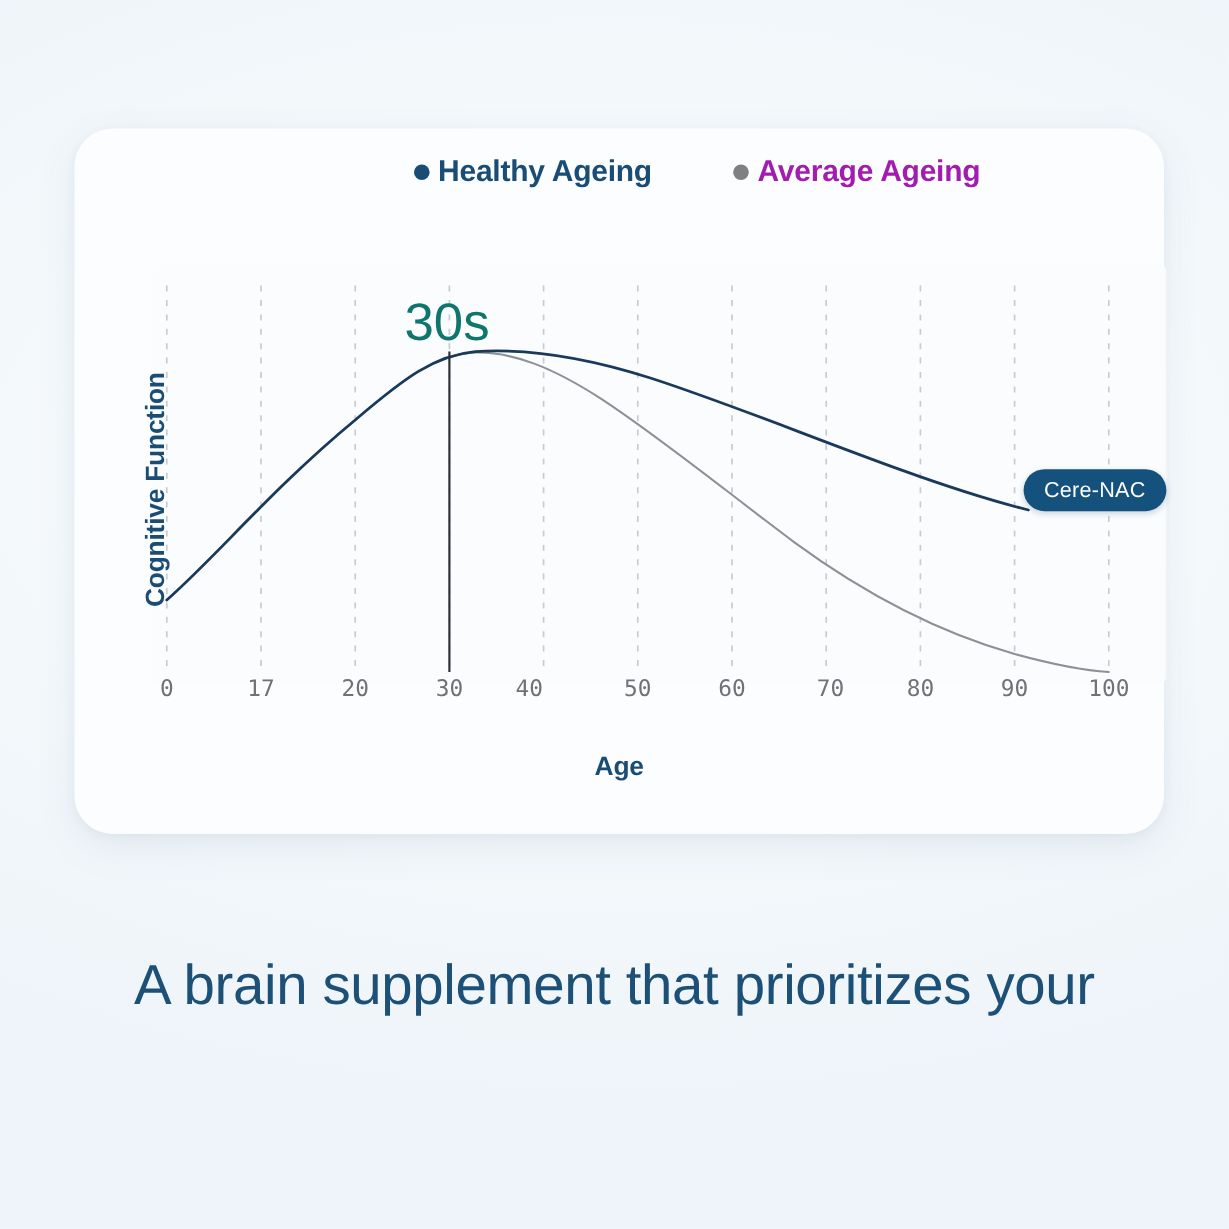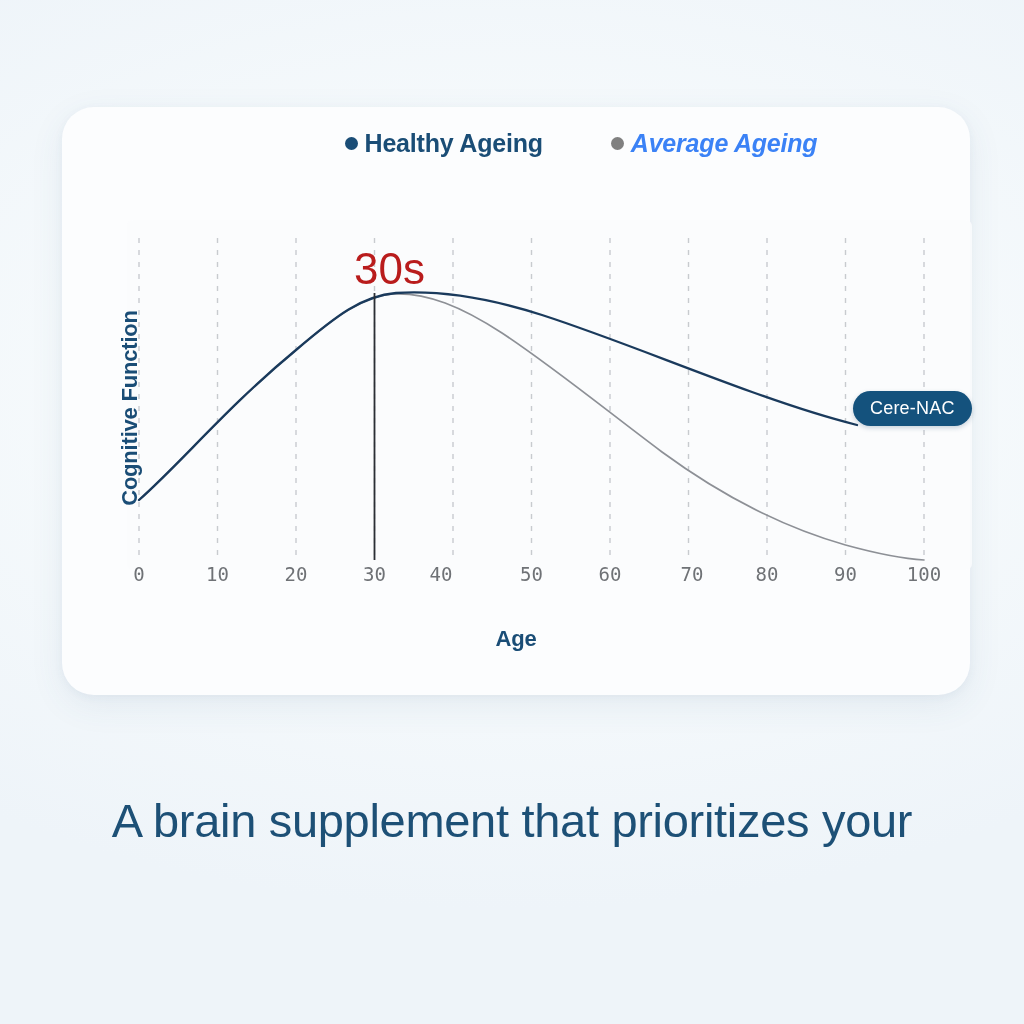--- a/index.html
+++ b/index.html
@@ -40,21 +40,21 @@
     padding-left:130px;
   }
   .legend-item { display:flex; align-items:center; gap:7px; }
   .legend-dot  { width:13px; height:13px; border-radius:50%; display:block; }
   .legend-dot.healthy { background:#1a4d76; }
   .legend-dot.average { background:#808080; }
   .legend-label {
     font-size:25px; font-weight:700; letter-spacing:-.2px; line-height:1;
   }
   .legend-label.healthy { color:#1a4d76; }
-  .legend-label.average { color:#3b82f6;font-style:italic; }
+  .legend-label.average { color:#a21caf; }
 
   
   #plot-panel {
     position:absolute;
     left:65px; top:113px;
     width:845px; height:350px;
     background:rgba(250,252,253,.85);
     border-radius:6px;
   }
 
@@ -62,24 +62,24 @@
   #plot-svg {
     position:absolute;
     left:0; top:0;
     width:908px; height:588px;
     overflow:visible;
   }
 
   
   #annotation-30s {
     position:absolute;
-    left:292px; top:137px;
+    left:275px; top:137px;
     font-size:44px;
     font-weight:400;
-    color:#b91c1c;
+    color:#0f766e;
     letter-spacing:0px;
     white-space:nowrap;
     text-align:right;
   }
 
   
   #y-axis-label {
     position:absolute;
     left:-47px; top:288px;
     width:230px;
@@ -206,21 +206,21 @@
   </svg>
 
   <div id="annotation-30s">30s</div>
 
   <div id="cere-nac-badge">Cere-NAC</div>
 
   <div id="y-axis-label">Cognitive Function</div>
 
   <div id="x-tick-labels">
     <span class="x-tick" style="left:77px">0</span>
-    <span class="x-tick" style="left:155.5px">10</span>
+    <span class="x-tick" style="left:155.5px">17</span>
     <span class="x-tick" style="left:234px">20</span>
     <span class="x-tick" style="left:312.5px">30</span>
     <span class="x-tick" style="left:379px">40</span>
     <span class="x-tick" style="left:469.5px">50</span>
     <span class="x-tick" style="left:548px">60</span>
     <span class="x-tick" style="left:630px">70</span>
     <span class="x-tick" style="left:705px">80</span>
     <span class="x-tick" style="left:783.5px">90</span>
     <span class="x-tick" style="left:862px">100</span>
   </div>

